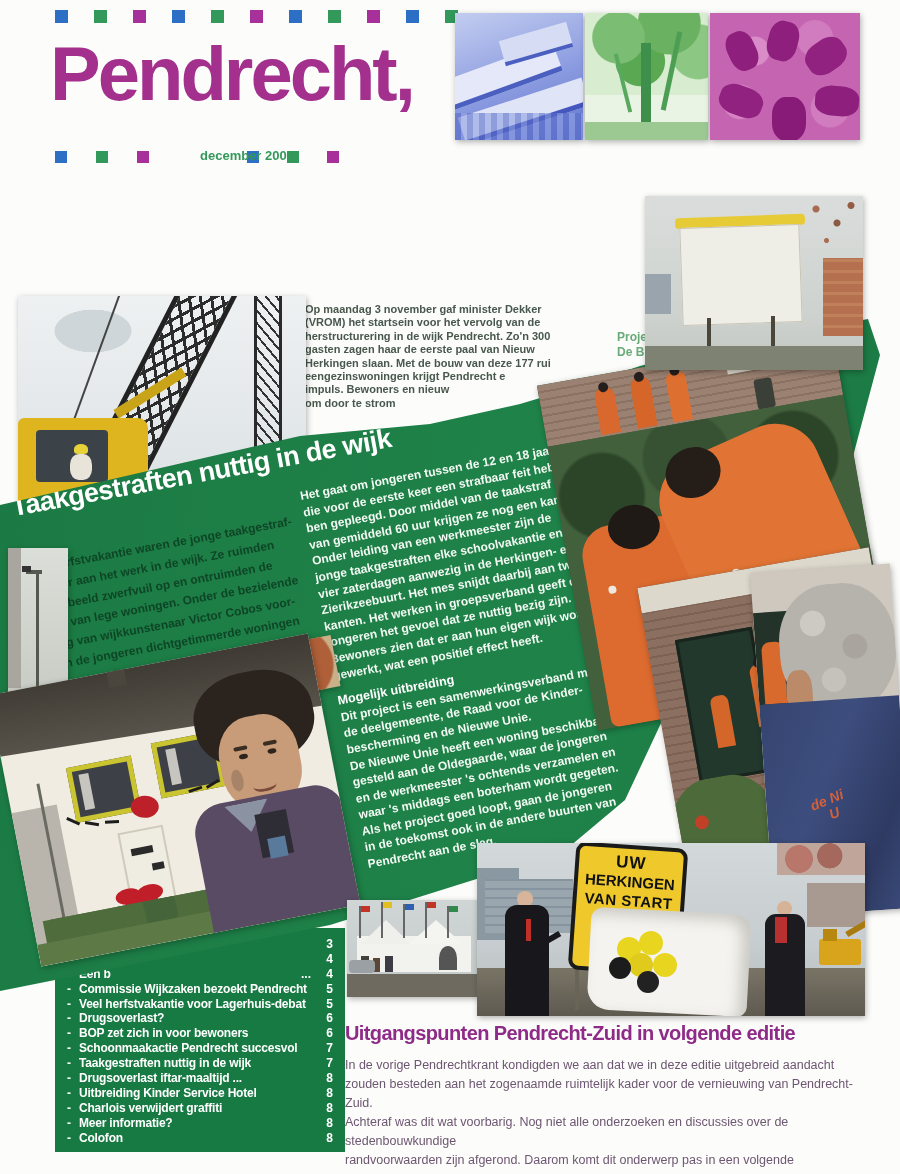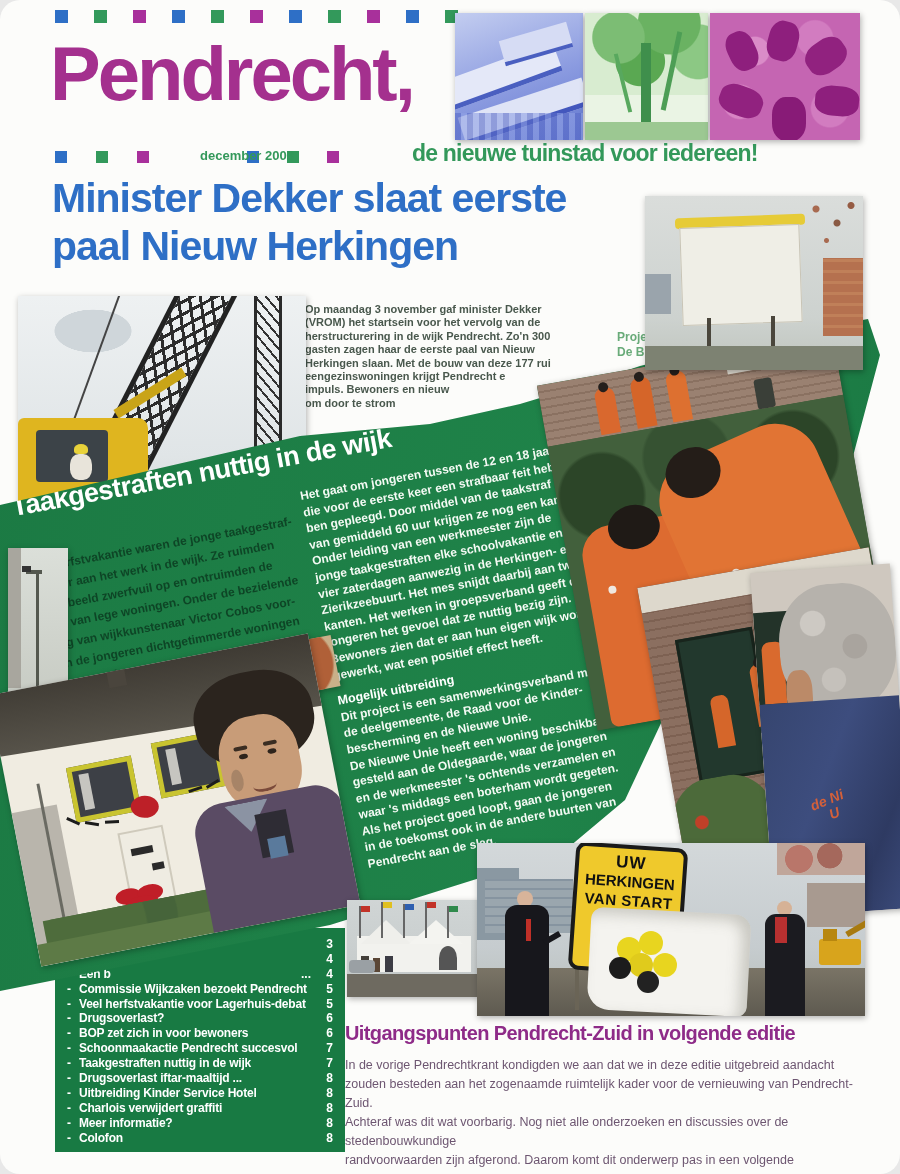--- a/index.html
+++ b/index.html
@@ -1,17 +1,17 @@
 <!DOCTYPE html>
 <html><head>
 <meta charset="utf-8">
 <style>
   html,body{margin:0;padding:0;background:#e8e8e8;}
   #page{position:relative;width:900px;height:1174px;margin:0 auto;background:#fcfcfa;
-        overflow:hidden;font-family:"Liberation Sans","DejaVu Sans",sans-serif;border-radius:20px;}
+        overflow:hidden;font-family:"Liberation Sans","DejaVu Sans",sans-serif;}
   .abs{position:absolute;}
   .pre{white-space:pre-line;}
   .ph{box-shadow:1px 2px 6px rgba(0,0,0,.30);}
   
   #sq-row1{left:55px;top:10px;display:flex;gap:26px;}
   #sq-row2a{left:55px;top:151px;display:flex;gap:29px;}
   #sq-row2b{left:247px;top:151px;display:flex;gap:28px;}
   .sq13{width:13px;height:13px;}
   .sq12{width:12px;height:12px;}
   #title{left:50px;top:36px;font-size:76px;font-weight:bold;letter-spacing:-3px;line-height:1;}
@@ -97,24 +97,21 @@
     <div class="fig" style="left:58px;top:8px;width:30px;height:40px;background:#8e1f7d;border-radius:40%;transform:rotate(15deg);"></div>
     <div class="fig" style="left:100px;top:22px;width:32px;height:42px;background:#91227f;border-radius:40%;transform:rotate(55deg);"></div>
     <div class="fig" style="left:112px;top:66px;width:30px;height:44px;background:#8e1f7d;border-radius:40%;transform:rotate(95deg);"></div>
     <div class="fig" style="left:62px;top:84px;width:34px;height:44px;background:#881b77;border-radius:40%;"></div>
     <div class="fig" style="left:16px;top:66px;width:30px;height:44px;background:#91227f;border-radius:40%;transform:rotate(-70deg);"></div>
     <div class="fig" style="left:18px;top:18px;width:28px;height:40px;background:#8e1f7d;border-radius:40%;transform:rotate(-25deg);"></div>
   </div>
 
   <div class="abs" id="title" style="color: rgb(164, 48, 142);">Pendrecht,</div>
   <div class="abs" id="date-label" style="color: rgb(51, 152, 90); margin-left: 40px;">december 2003</div>
-  <div class="abs" id="tagline" style="color: rgb(51, 152, 90);">de nieuwe tuinstad voor iedereen!</div>
-
-  <div class="abs pre" id="headline" style="color: rgb(46, 111, 198);">Minister Dekker slaat eerste
-paal Nieuw Herkingen</div>
+
 
   <div class="abs pre" id="intro">Op maandag 3 november gaf minister Dekker
 (VROM) het startsein voor het vervolg van de
 herstructurering in de wijk Pendrecht. Zo'n 300
 gasten zagen haar de eerste paal van Nieuw
 Herkingen slaan. Met de bouw van deze 177 rui
 eengezinswoningen krijgt Pendrecht e
 impuls. Bewoners en nieuw
 om door te strom</div>
 

